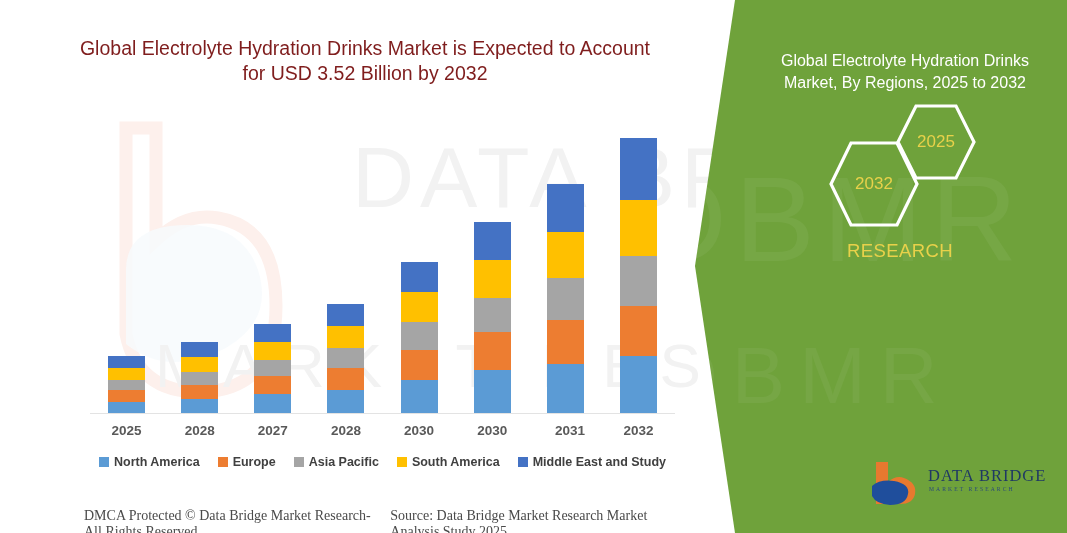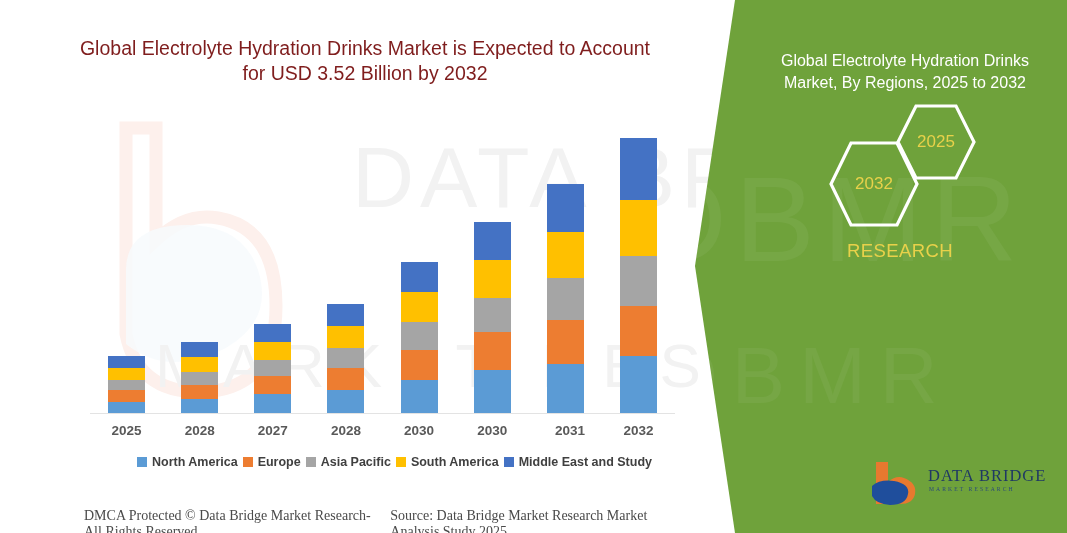--- a/index.html
+++ b/index.html
@@ -99,27 +99,27 @@
     top: 0;
     width: 70px;
     text-align: center;
     font-size: 13.5px;
     font-weight: bold;
     color: #595959;
   }
 
   .legend {
     position: absolute;
-    left: 102px;
+    left: 90px;
     top: 455px;
     width: 585px;
     display: flex;
     justify-content: center;
     align-items: center;
-    gap: 5px;
+    gap: 18px;
     flex-wrap: nowrap;
     text-align: right;
   }
   .legend-item {
     display: flex;
     align-items: center;
     gap: 5px;
   }
   .legend-swatch {
     width: 10px;

